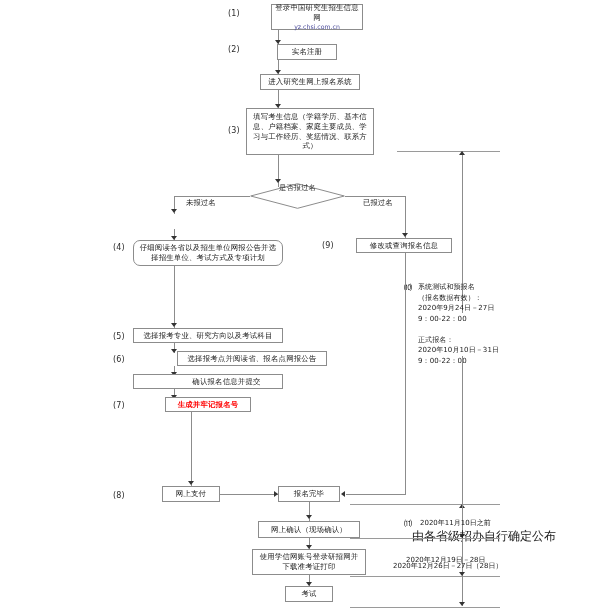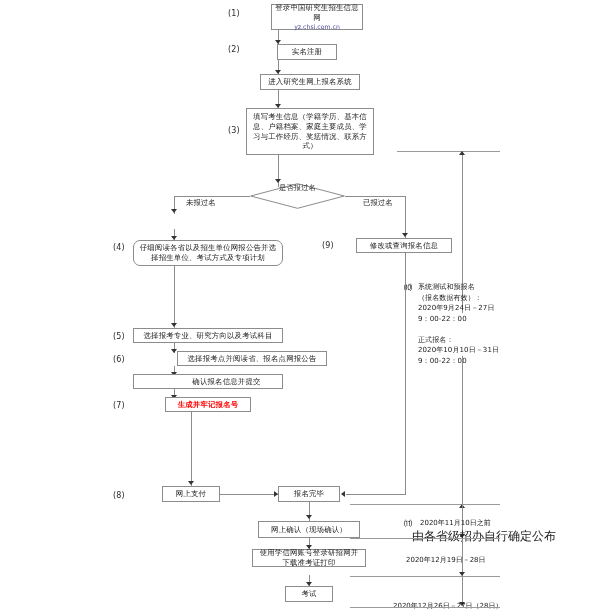--- a/index.html
+++ b/index.html
@@ -243,21 +243,21 @@
   <div class="vline" style="left:309px;top:502px;height:20px;"></div>
   <div class="arrow-d" style="left:306px;top:515px;"></div>
 
   <div class="node" style="left:258px;top:521px;width:102px;height:17px;">
     <span>网上确认（现场确认）</span>
   </div>
 
   <div class="vline" style="left:309px;top:538px;height:12px;"></div>
   <div class="arrow-d" style="left:306px;top:545px;"></div>
 
-  <div class="node" style="left:252px;top:549px;width:114px;height:18px;">
+  <div class="node" style="left:252px;top:549px;width:114px;height:26px;">
     <span>使用学信网账号登录研招网并下载准考证打印</span>
   </div>
 
   <div class="vline" style="left:309px;top:575px;height:12px;"></div>
   <div class="arrow-d" style="left:306px;top:582px;"></div>
 
   <div class="node" style="left:285px;top:586px;width:48px;height:16px;">
     <span>考试</span>
   </div>
 
@@ -287,17 +287,17 @@
   <div class="rule" style="left:350px;top:538px;width:150px;"></div>
   <div class="vline" style="left:462px;top:538px;height:38px;"></div>
   <div class="arrow-d" style="left:459px;top:572px;"></div>
 
   <div class="date-lbl" style="left:406px;top:555px;">2020年12月19日－28日</div>
 
   <div class="rule" style="left:350px;top:576px;width:150px;"></div>
   <div class="vline" style="left:462px;top:576px;height:30px;"></div>
   <div class="arrow-d" style="left:459px;top:602px;"></div>
 
-  <div class="date-lbl" style="left:393px;top:561px;margin-top:40px;">2020年12月26日－27日（28日）</div>
+  <div class="date-lbl" style="left:393px;top:561px;">2020年12月26日－27日（28日）</div>
 
   <div class="rule" style="left:350px;top:607px;width:150px;"></div>
 
 </div>
 
 </body></html>

